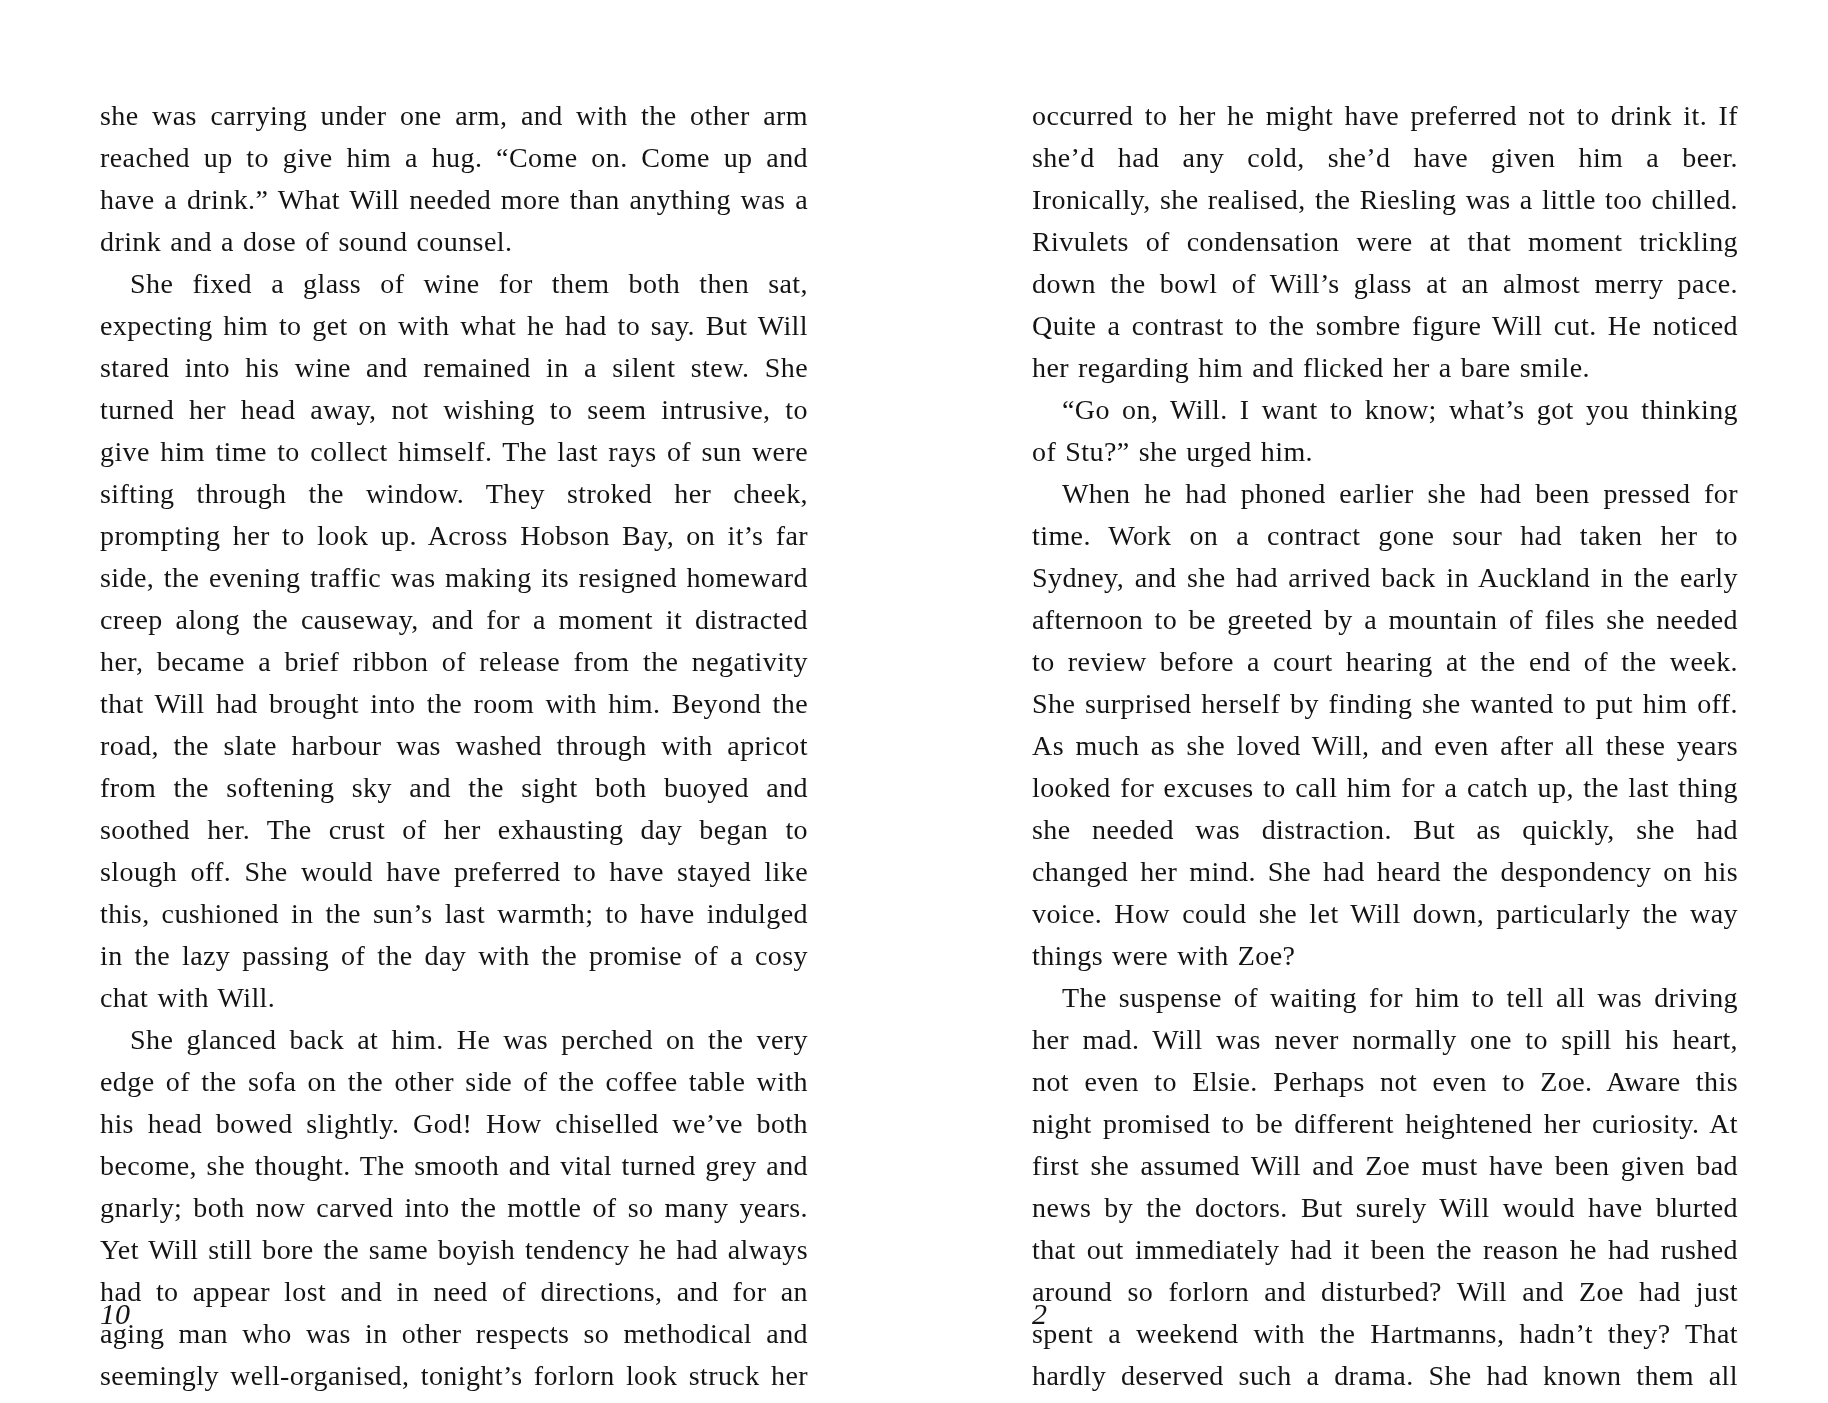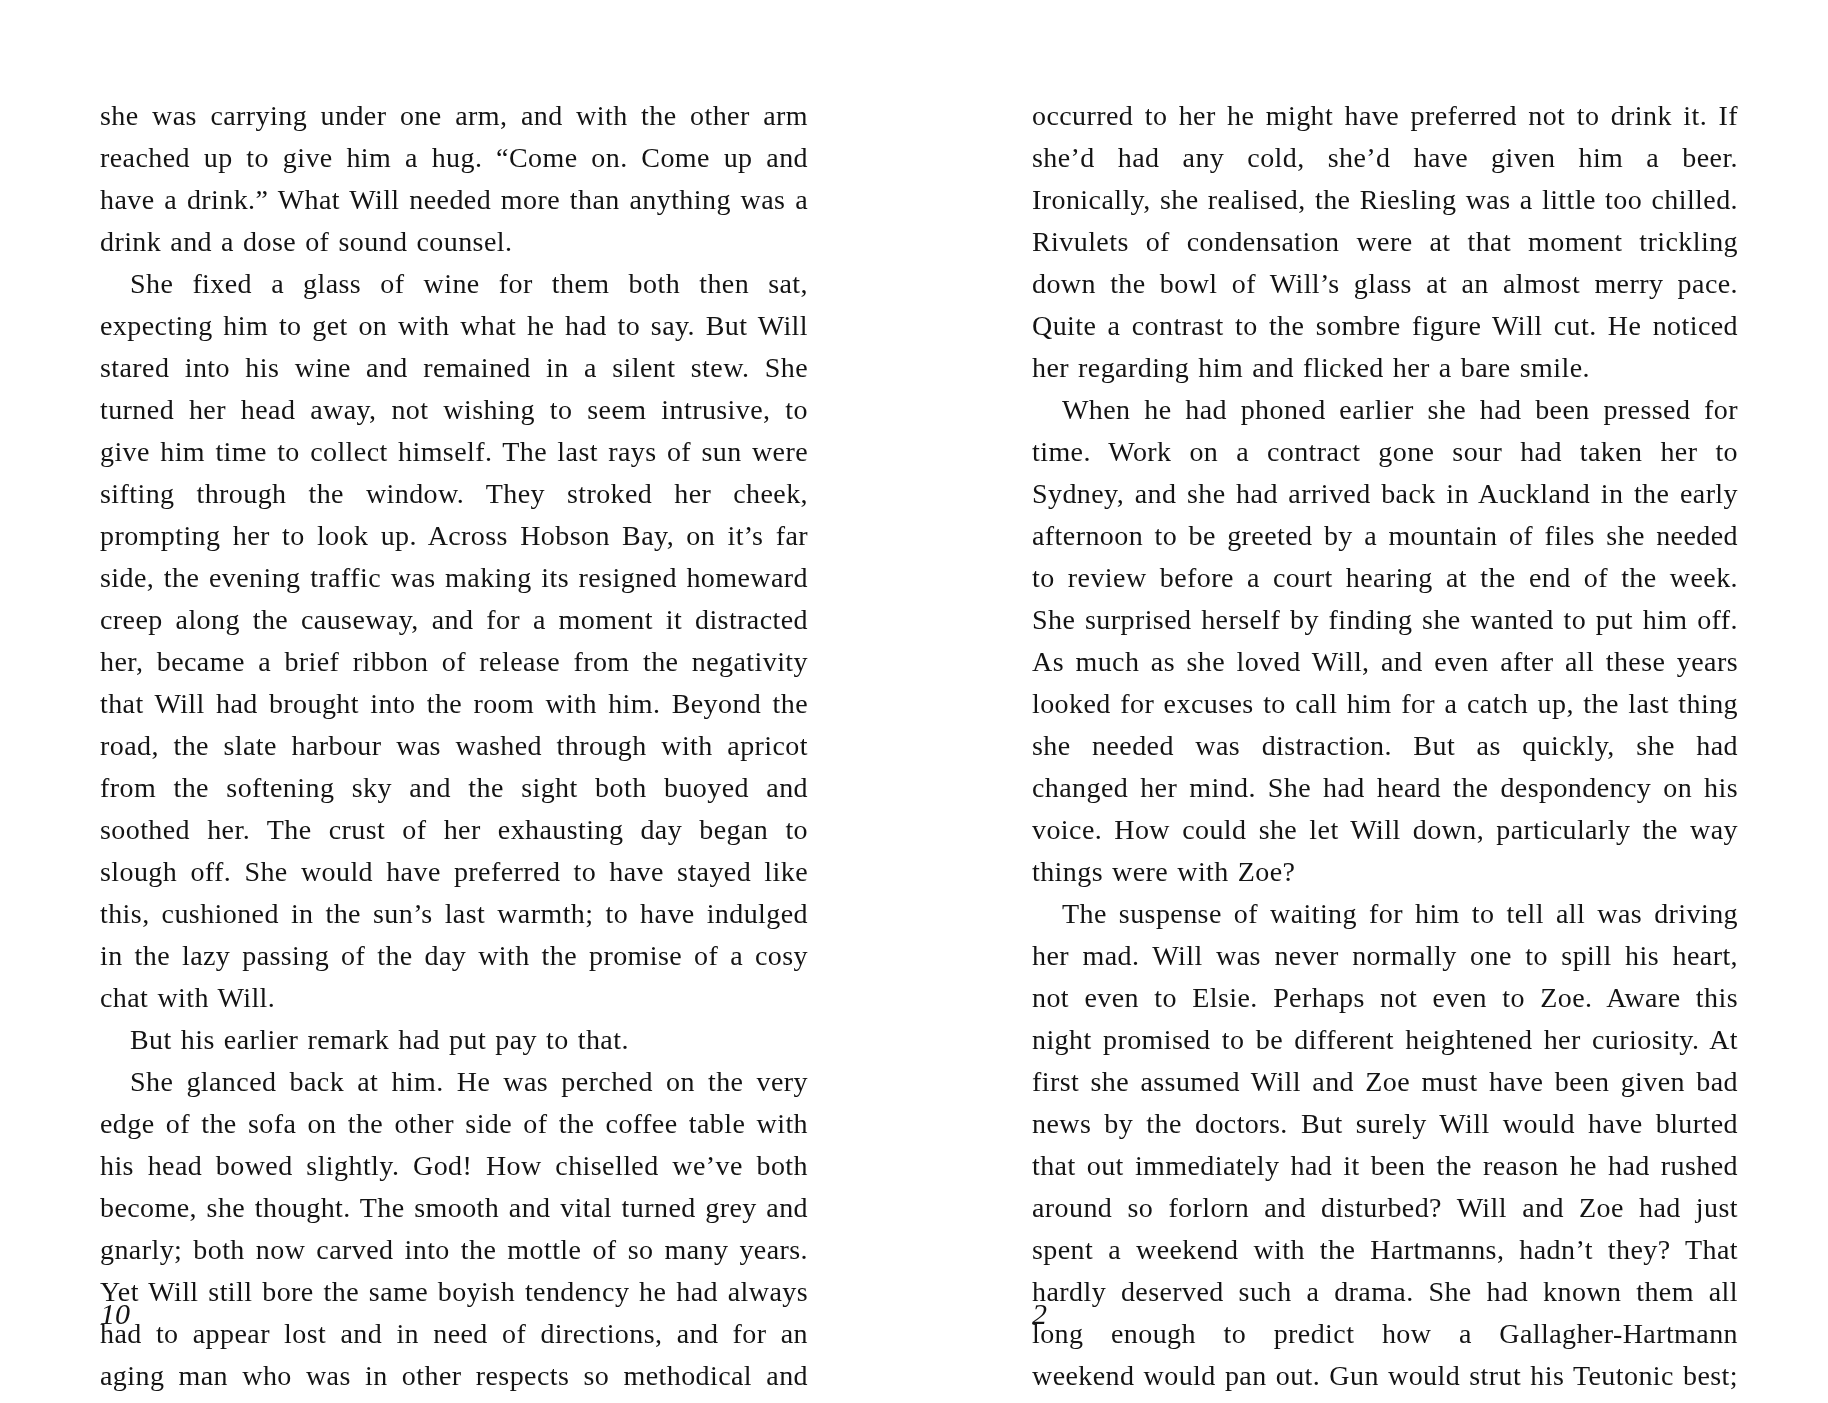--- a/index.html
+++ b/index.html
@@ -50,28 +50,28 @@
 </style>
 </head>
 <body>
 
 <div class="spread">
 
   <section class="page page-left">
     <div class="text-block">
         <p>she was carrying under one arm, and with the other arm reached up to give him a hug. “Come on. Come up and have a drink.” What Will needed more than anything was a drink and a dose of sound counsel.</p>
         <p class="indent">She fixed a glass of wine for them both then sat, expecting him to get on with what he had to say. But Will stared into his wine and remained in a silent stew. She turned her head away, not wishing to seem intrusive, to give him time to collect himself. The last rays of sun were sifting through the window. They stroked her cheek, prompting her to look up. Across Hobson Bay, on it’s far side, the evening traffic was making its resigned homeward creep along the causeway, and for a moment it distracted her, became a brief ribbon of release from the negativity that Will had brought into the room with him. Beyond the road, the slate harbour was washed through with apricot from the softening sky and the sight both buoyed and soothed her. The crust of her exhausting day began to slough off. She would have preferred to have stayed like this, cushioned in the sun’s last warmth; to have indulged in the lazy passing of the day with the promise of a cosy chat with Will.</p>
-        <p class="indent">But his earlier remark had put pay to that.</p>
         <p class="indent">She glanced back at him. He was perched on the very edge of the sofa on the other side of the coffee table with his head bowed slightly. God! How chiselled we’ve both become, she thought. The smooth and vital turned grey and gnarly; both now carved into the mottle of so many years. Yet Will still bore the same boyish tendency he had always had to appear lost and in need of directions, and for an aging man who was in other respects so methodical and seemingly well-organised, tonight’s forlorn look struck her as incongruous.</p>
       </div>
     <div class="folio">10</div>
   </section>
 
   <section class="page page-right">
     <div class="text-block">
         <p>occurred to her he might have preferred not to drink it. If she’d had any cold, she’d have given him a beer. Ironically, she realised, the Riesling was a little too chilled. Rivulets of condensation were at that moment trickling down the bowl of Will’s glass at an almost merry pace. Quite a contrast to the sombre figure Will cut. He noticed her regarding him and flicked her a bare smile.</p>
+        <p class="indent">“Go on, Will. I want to know; what’s got you thinking of Stu?” she urged him.</p>
         <p class="indent">When he had phoned earlier she had been pressed for time. Work on a contract gone sour had taken her to Sydney, and she had arrived back in Auckland in the early afternoon to be greeted by a mountain of files she needed to review before a court hearing at the end of the week. She surprised herself by finding she wanted to put him off. As much as she loved Will, and even after all these years looked for excuses to call him for a catch up, the last thing she needed was distraction. But as quickly, she had changed her mind. She had heard the despondency on his voice. How could she let Will down, particularly the way things were with Zoe?</p>
         <p class="indent">The suspense of waiting for him to tell all was driving her mad. Will was never normally one to spill his heart, not even to Elsie. Perhaps not even to Zoe. Aware this night promised to be different heightened her curiosity. At first she assumed Will and Zoe must have been given bad news by the doctors. But surely Will would have blurted that out immediately had it been the reason he had rushed around so forlorn and disturbed? Will and Zoe had just spent a weekend with the Hartmanns, hadn’t they? That hardly deserved such a drama. She had known them all long enough to predict how a Gallagher-Hartmann weekend would pan out. Gun would strut his Teutonic best; Will would become irritable and a little self-righteous; their wives would ebb and flow into eddies of suppressed anxiety; each person willing the weekend</p>
       </div>
     <div class="folio">2</div>
   </section>
 
 </div>
 
 </body></html>

